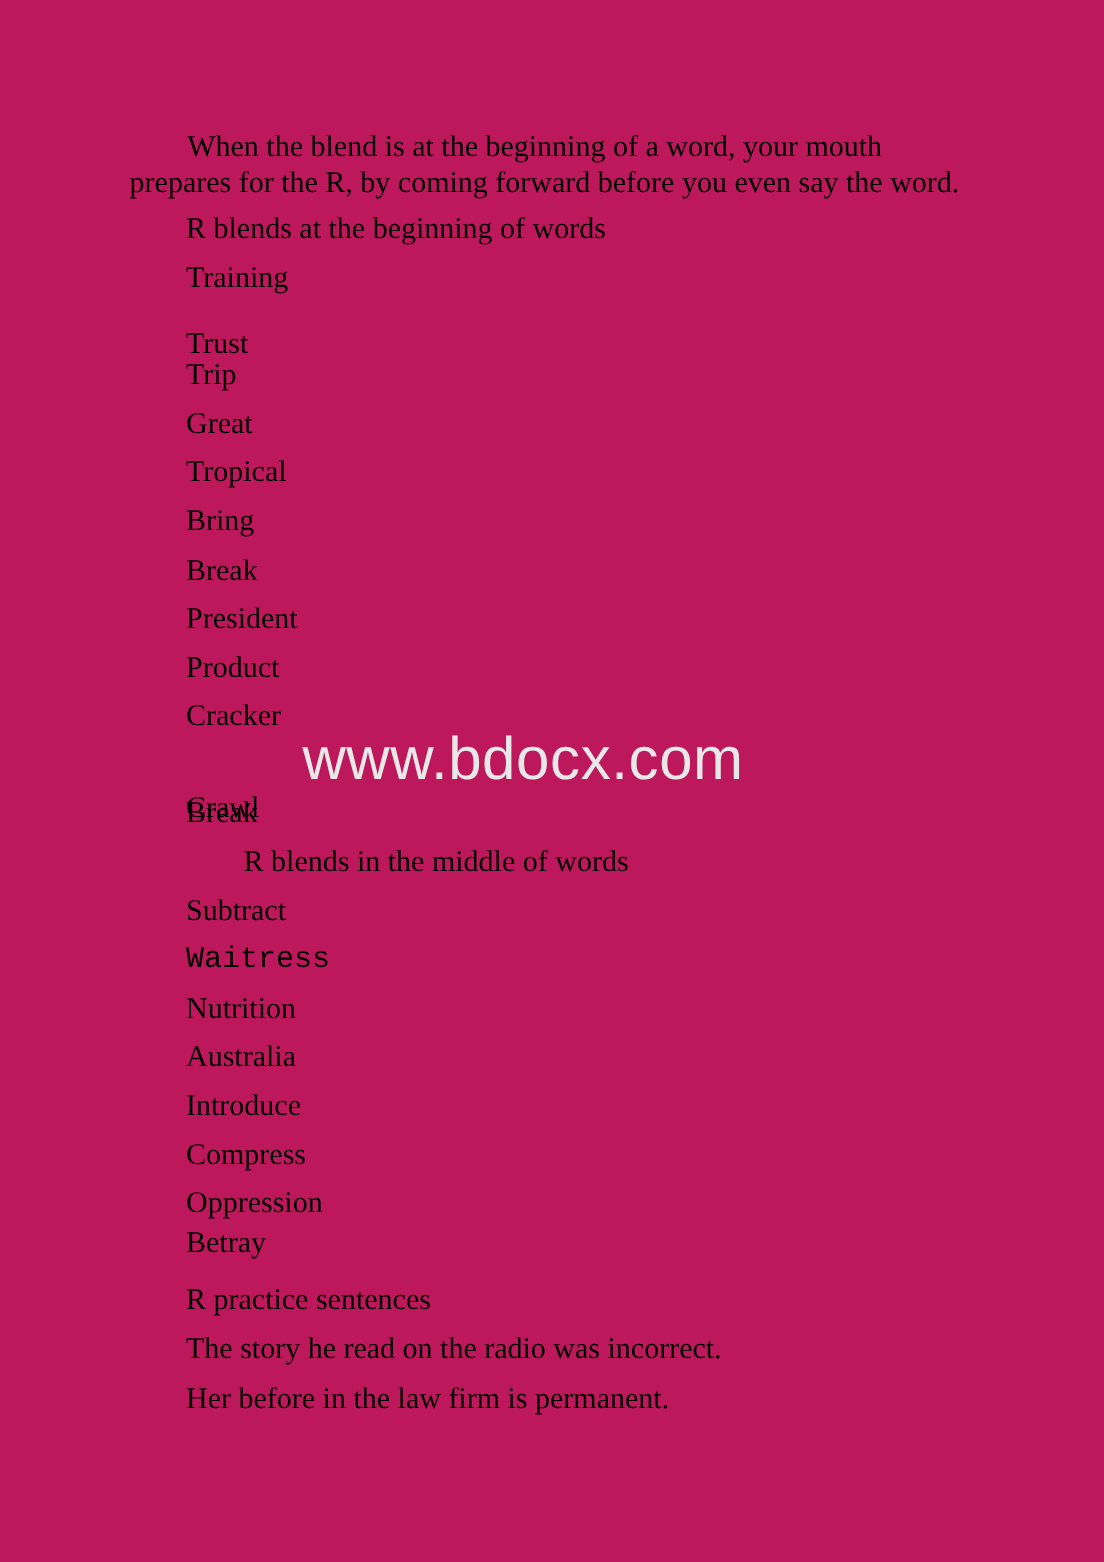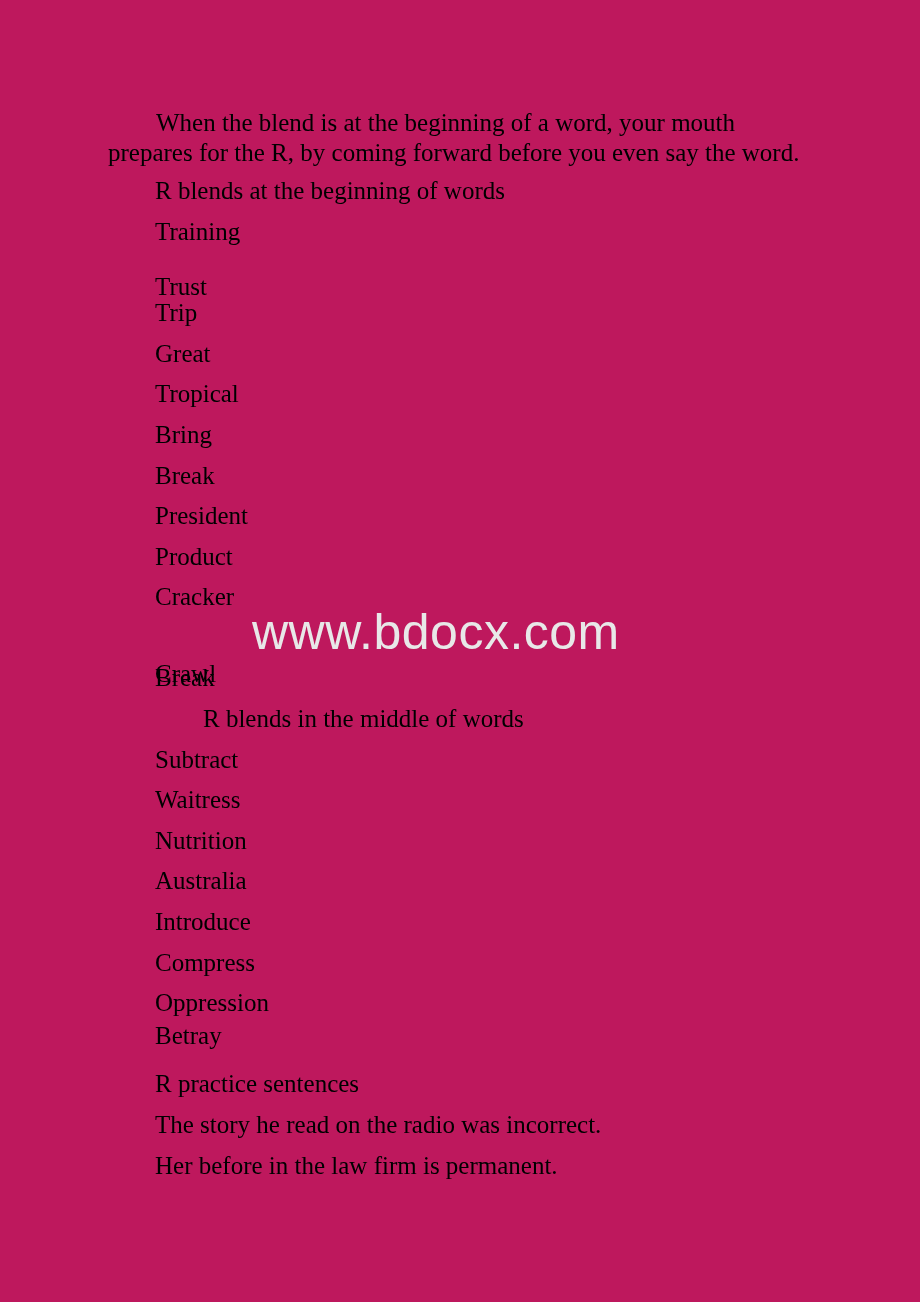--- a/index.html
+++ b/index.html
@@ -95,21 +95,21 @@
     <div class="line indented" style="top:461px;">Break</div>
     <div class="line indented" style="top:501px;">President</div>
     <div class="line indented" style="top:542px;">Product</div>
     <div class="line indented" style="top:582px;">Cracker</div>
     <div class="line indented" style="top:623px;margin-top:36px;">Crawl</div>
     <div class="line indented" style="top:663px;">Break</div>
 
     <div class="line indented" style="top:704px;margin-left:48px;">R blends in the middle of words</div>
 
     <div class="line indented" style="top:745px;">Subtract</div>
-    <div class="line indented" style="top:785px;">Waitress</div>
+    <div class="line indented" style="top:785px;font-family:Liberation Mono, monospace;">Waitress</div>
     <div class="line indented" style="top:826px;">Nutrition</div>
     <div class="line indented" style="top:866px;">Australia</div>
     <div class="line indented" style="top:907px;">Introduce</div>
     <div class="line indented" style="top:948px;">Compress</div>
     <div class="line indented" style="top:988px;">Oppression</div>
     <div class="line indented" style="top:1021px;text-align:right;">Betray</div>
 
     <div class="line indented" style="top:1069px;">R practice sentences</div>
 
     <div class="line indented" style="top:1110px;">The story he read on the radio was incorrect.</div>

